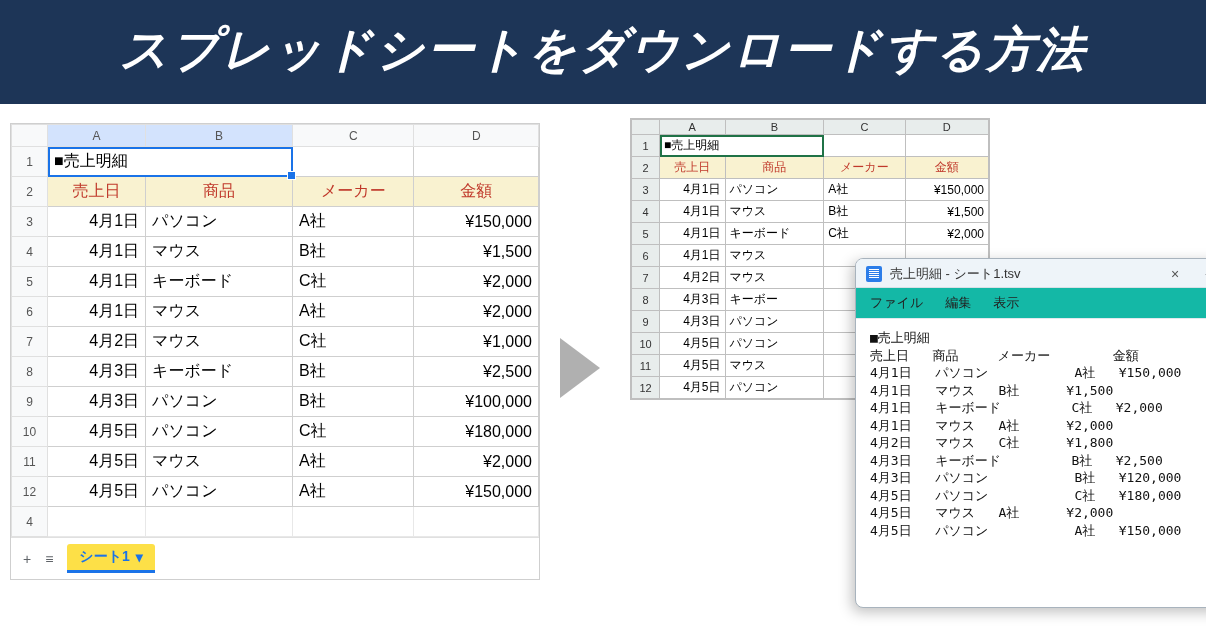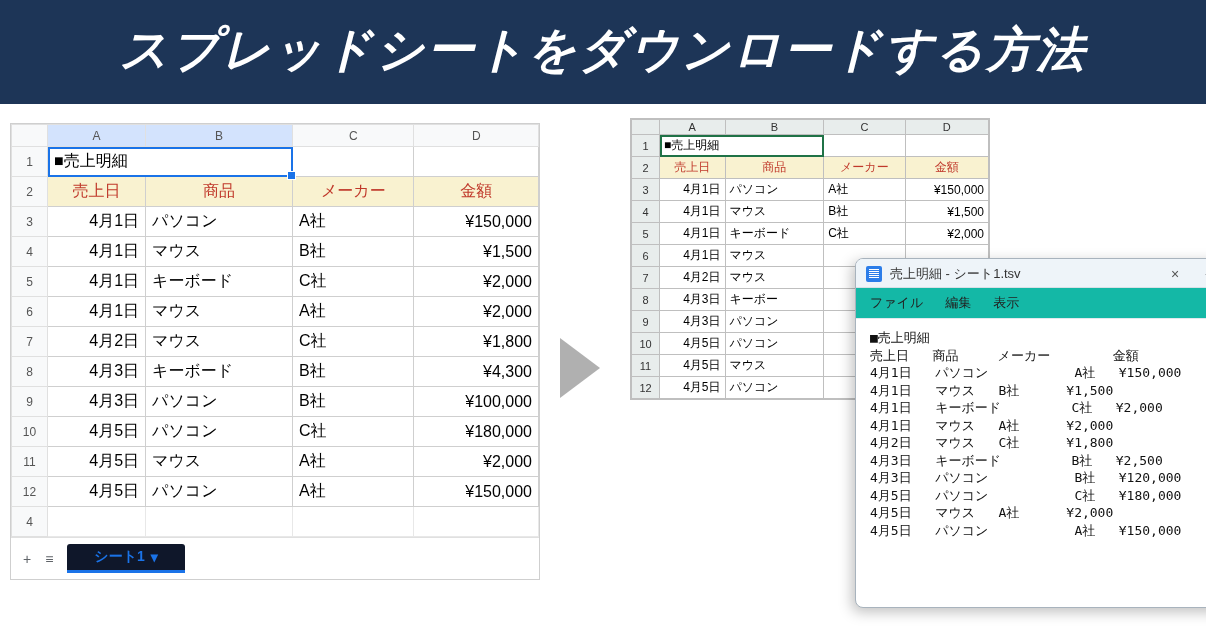--- a/index.html
+++ b/index.html
@@ -80,23 +80,23 @@
   }
 
   .sheet-tabs {
     display:flex; align-items:center; gap:14px;
     padding:6px 12px; border-top:1px solid #e0e0e0;
     font-size:14px; color:#5f6368;
     background:#fff;
   }
   .sheet-tabs .plus, .sheet-tabs .menu { cursor:pointer; }
   .sheet-tabs .tab {
-    color:#1a73e8; font-weight:600; padding:4px 27px;
+    color:#1a73e8; font-weight:600; padding:4px 12px;
     border-bottom:3px solid #1a73e8; border-radius:3px 3px 0 0;
-    background:#0f172a;
+    background:#fde047;
     display:flex; align-items:center; gap:6px;
   }
 
   
   .arrow {
     position:absolute;
     left: 560px;
     top: 230px;
     width:0;height:0;
     border-top:30px solid transparent;
@@ -245,28 +245,28 @@
             <td class="cell date">4月1日</td>
             <td class="cell">マウス</td>
             <td class="cell">A社</td>
             <td class="cell amt">¥2,000</td>
           </tr>
           <tr>
             <td class="rownum">7</td>
             <td class="cell date">4月2日</td>
             <td class="cell">マウス</td>
             <td class="cell">C社</td>
-            <td class="cell amt">¥1,800</td>
+            <td class="cell amt">¥1,000</td>
           </tr>
           <tr>
             <td class="rownum">8</td>
             <td class="cell date">4月3日</td>
             <td class="cell">キーボード</td>
             <td class="cell">B社</td>
-            <td class="cell amt">¥4,300</td>
+            <td class="cell amt">¥2,500</td>
           </tr>
           <tr>
             <td class="rownum">9</td>
             <td class="cell date">4月3日</td>
             <td class="cell">パソコン</td>
             <td class="cell">B社</td>
             <td class="cell amt">¥100,000</td>
           </tr>
           <tr>
             <td class="rownum">10</td>

